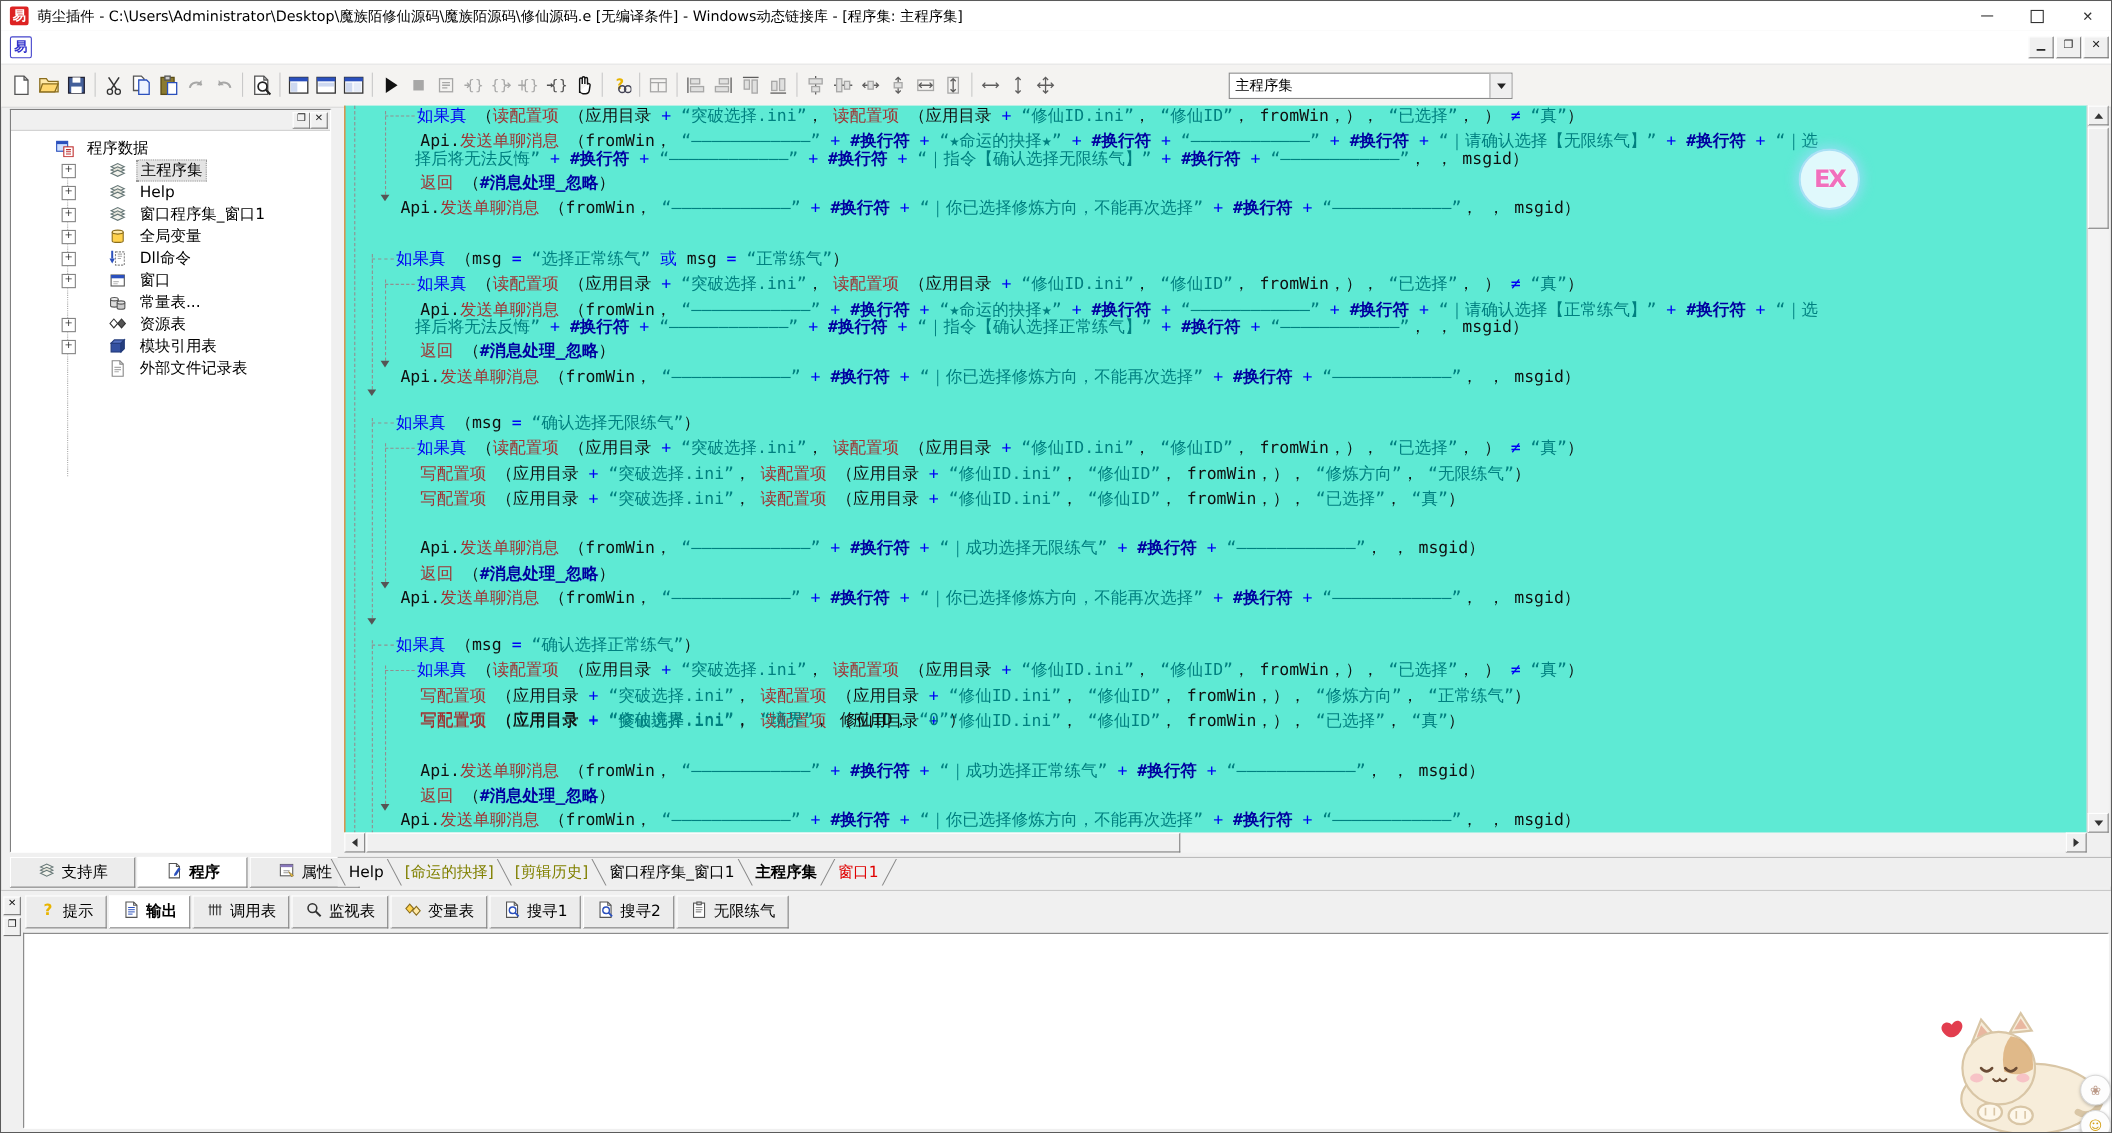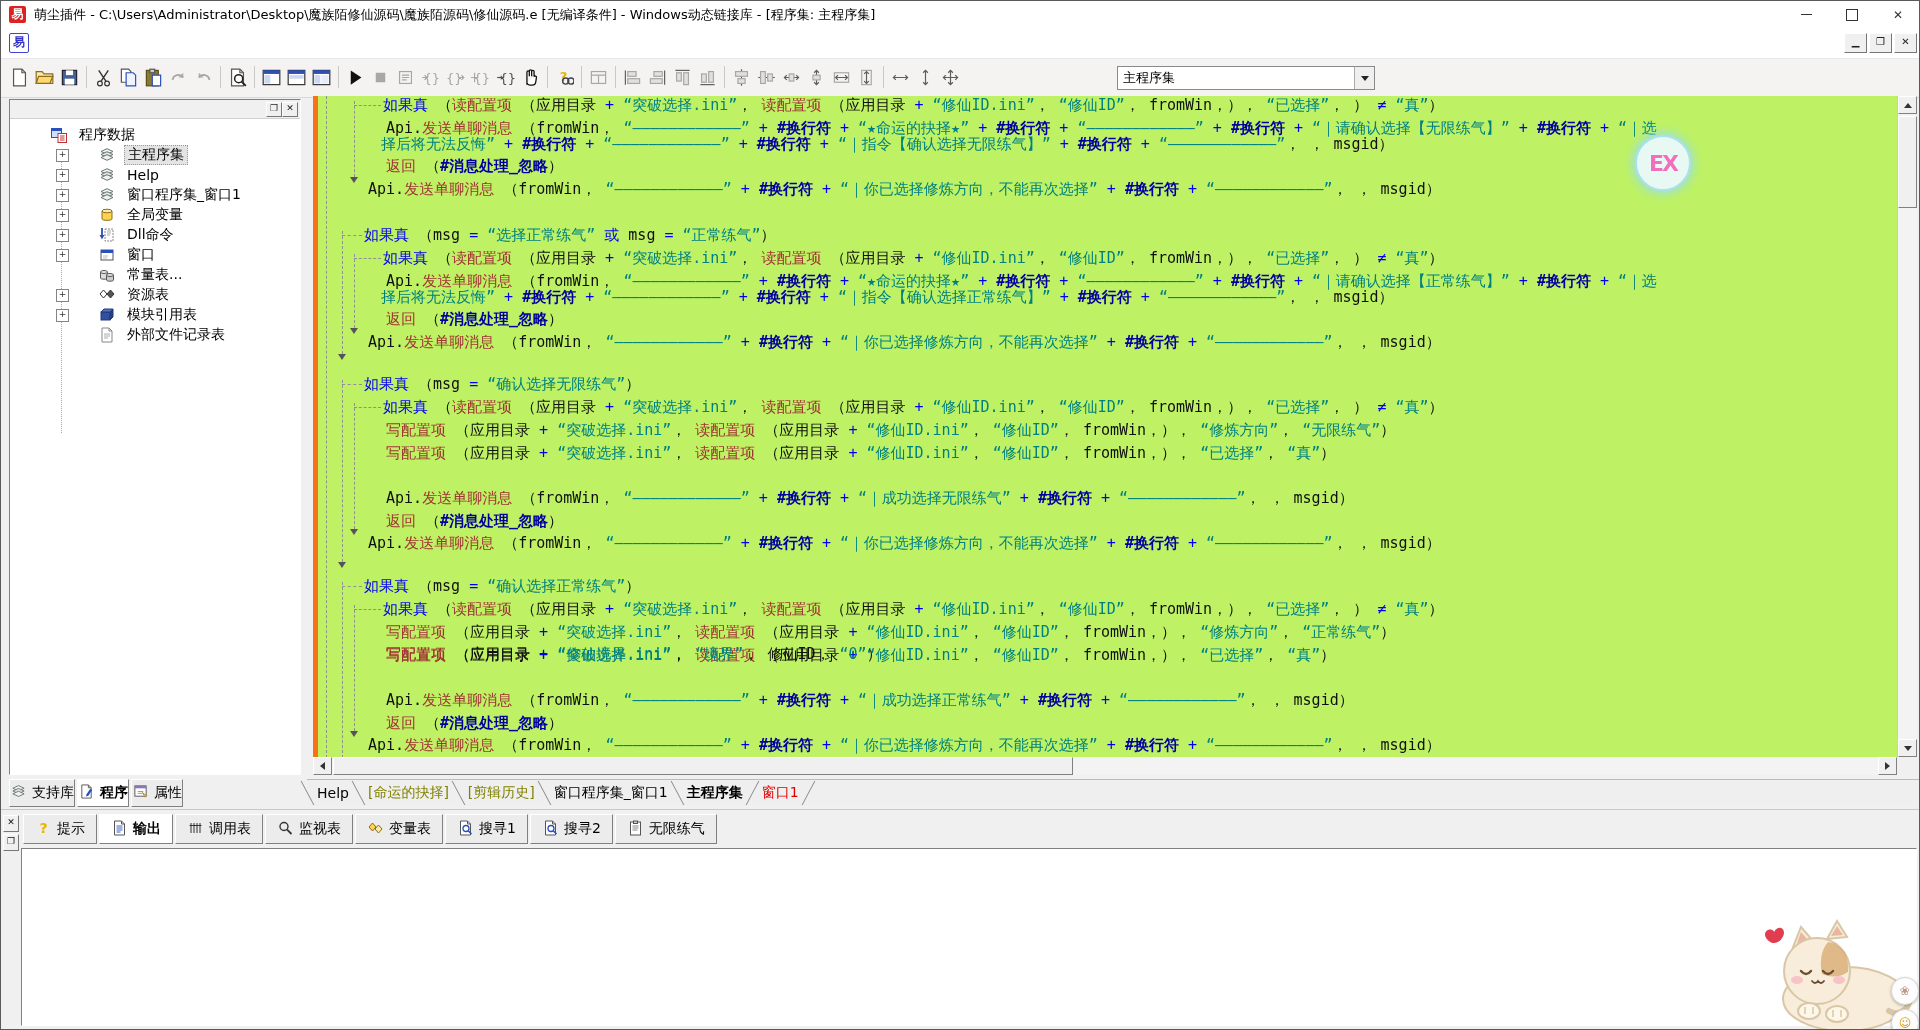--- a/index.html
+++ b/index.html
@@ -39,40 +39,40 @@
 .trow .exp{position:absolute;left:46px;width:11px;height:11px;border:1px solid #848484;background:#fff;font-size:9px;line-height:9px;text-align:center;color:#333;}
 .trow .tico{position:absolute;left:88px;width:18px;height:16px;}
 .trow .tico svg{width:18px;height:16px;}
 .trow .tlabel{position:absolute;left:114px;padding:0 3px;}
 .trow.root .tico{left:40px;}
 .trow.root .tlabel{left:66px;}
 .trow.sel .tlabel{background:#e4e4e4;border:1px dotted #999;}
 #tree-vline{position:absolute;left:51px;top:32px;width:1px;height:282px;border-left:1px dotted #aaa;}
 
 
-#editor{position:absolute;left:312px;top:95px;width:1584px;height:661px;background:#bef264;overflow:hidden;border-left:5px solid #f97316;}
+#editor{position:absolute;left:312px;top:95px;width:1584px;height:661px;background:#5eead4;overflow:hidden;border-left:1px solid #f97316;}
 .code-line{position:absolute;white-space:pre;font-family:"DejaVu Sans Mono","DejaVu Sans",sans-serif;font-size:15px;line-height:17px;}
 .k{color:#0000f5;}.f{color:#a03434;}.s{color:#008080;}.o{color:#0000f5;}.c{color:#0000a0;font-weight:bold;}.p{color:#101010;}
 .gv{position:absolute;width:0;border-left:1px dashed #909090;}
 .gh{position:absolute;height:0;border-top:1px dashed #909090;}
 .garr{position:absolute;width:0;height:0;border-left:4px solid transparent;border-right:4px solid transparent;border-top:6px solid #555;}
 
 #vscroll{position:absolute;left:1896px;top:95px;width:19px;height:661px;background:#f3f3f3;border-left:1px solid #ccc;}
 .sbtn{position:absolute;left:0;width:19px;height:18px;background:#f0f0f0;border:1px solid;border-color:#fff #808080 #808080 #fff;display:flex;align-items:center;justify-content:center;box-sizing:border-box;}
 .sbtn i{width:0;height:0;border-left:4px solid transparent;border-right:4px solid transparent;}
 .sbtn i.up{border-bottom:5px solid #333;}
 .sbtn i.dn{border-top:5px solid #333;}
 .sbtn i.lf{border-top:4px solid transparent;border-bottom:4px solid transparent;border-right:5px solid #333;border-left:none;}
 .sbtn i.rt{border-top:4px solid transparent;border-bottom:4px solid transparent;border-left:5px solid #333;border-right:none;}
 #vthumb{position:absolute;left:0;top:20px;width:19px;height:92px;background:#f0f0f0;border:1px solid;border-color:#fff #808080 #808080 #fff;box-sizing:border-box;}
 #hscroll{position:absolute;left:312px;top:756px;width:1584px;height:18px;background:#f3f3f3;}
 #hthumb{position:absolute;left:20px;top:0;width:740px;height:18px;background:#f0f0f0;border:1px solid;border-color:#fff #808080 #808080 #fff;box-sizing:border-box;}
 
 #left-tabs{position:absolute;left:8px;top:778px;display:flex;gap:2px;}
-.ltab{height:26px;display:flex;align-items:center;gap:5px;padding:0 0;background:#ececec;border:1px solid;border-color:#fff #808080 #808080 #fff;font-size:14px;}
+.ltab{height:26px;display:flex;align-items:center;gap:5px;padding:0 24px;background:#ececec;border:1px solid;border-color:#fff #808080 #808080 #fff;font-size:14px;}
 .ltab.active{background:#fff;font-weight:bold;}
 .ltab svg{width:17px;height:15px;}
 #etabs{position:absolute;left:306px;top:778px;width:1614px;height:26px;background:#efefef;border-top:1px solid #bbb;display:flex;align-items:center;}
 .etab{font-size:14px;padding:0 9px;color:#000;white-space:nowrap;}
 .etab.olive{color:#808000;}
 .etab.red{color:#e00000;}
 .etab.active{font-weight:bold;}
 .esep{width:1px;height:24px;background:#888;}
 .esep.l{transform:skewX(28deg);}
 .esep.r{transform:skewX(-28deg);}

